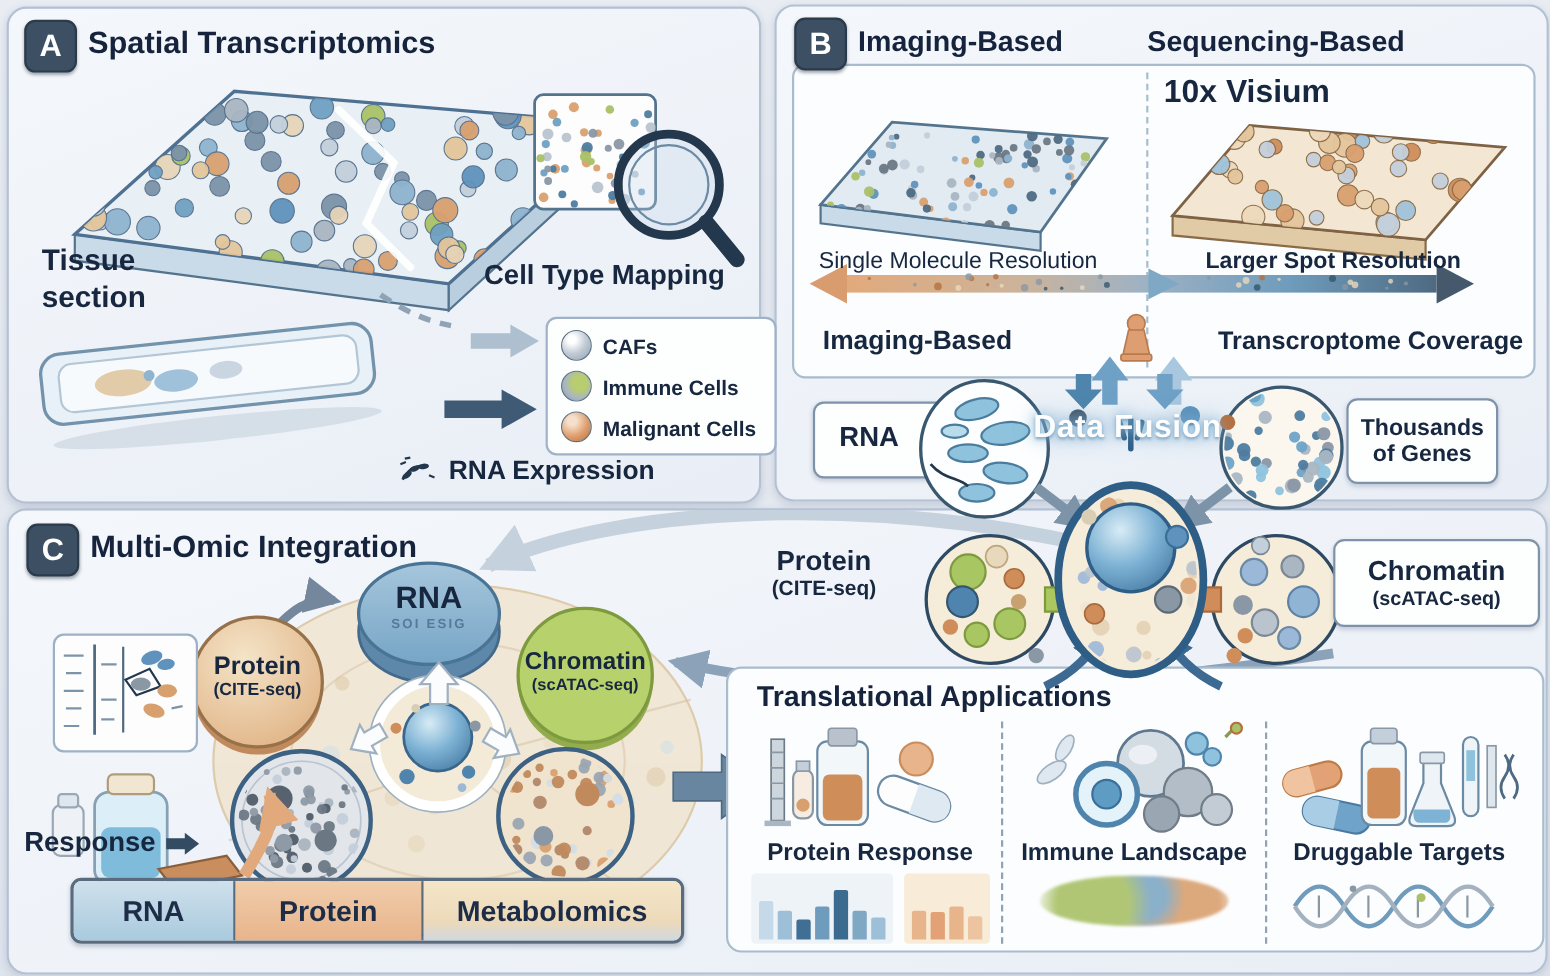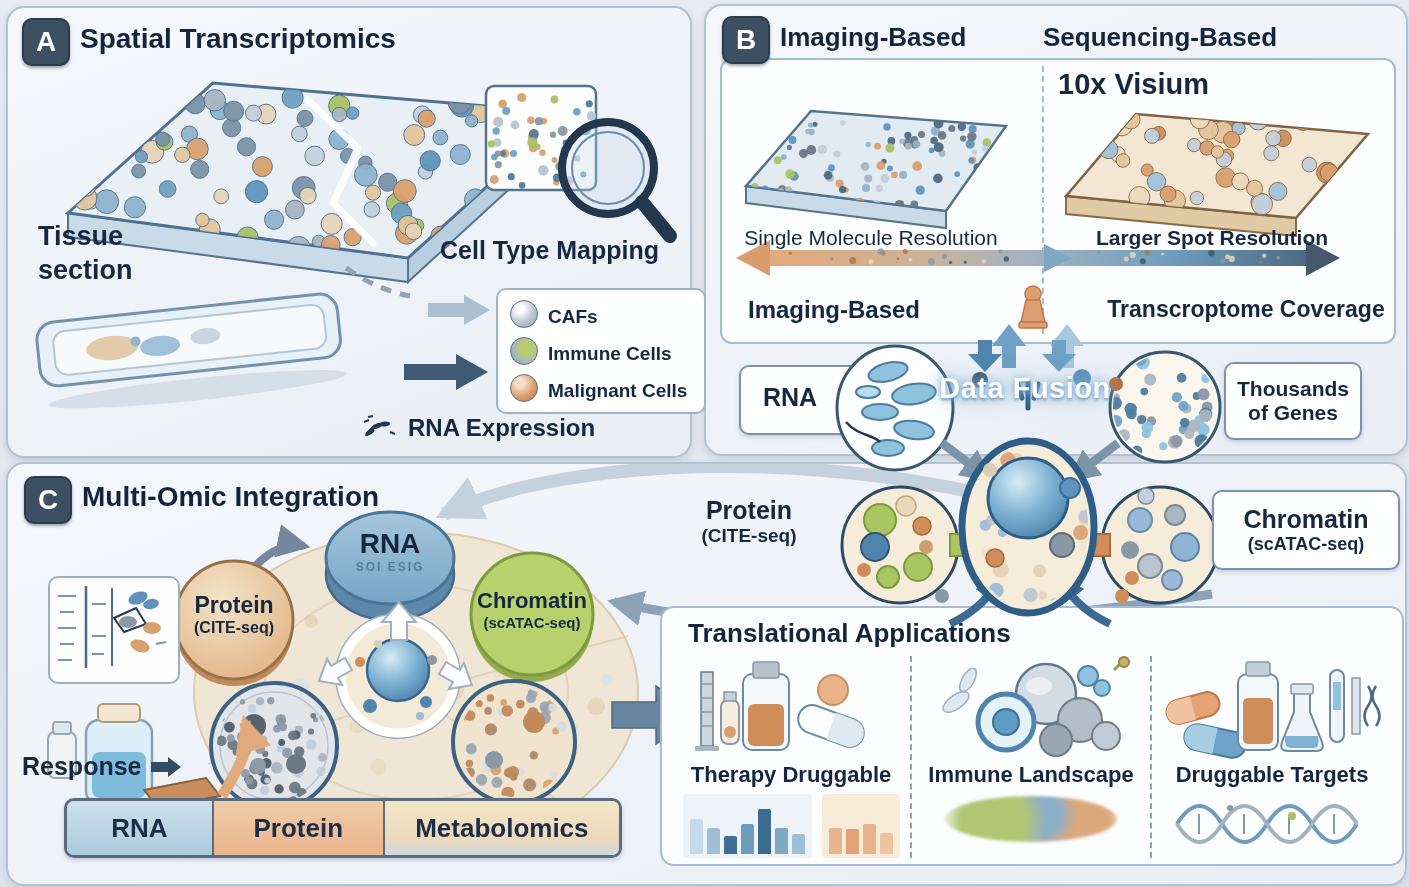--- a/index.html
+++ b/index.html
@@ -828,21 +828,21 @@
             <circle cx="39" cy="76" r="6" fill="#d9a06f"></circle>
             <rect x="52" y="18" width="46" height="76" rx="9" fill="#f2f7fa" stroke="#6b8aa4" stroke-width="2"></rect>
             <rect x="57" y="48" width="36" height="42" rx="6" fill="#cf8d5a"></rect>
             <rect x="62" y="6" width="26" height="16" rx="3" fill="#b9c2cc" stroke="#8a97a4" stroke-width="1.5"></rect>
             <g transform="rotate(20 140 70)">
               <rect x="106" y="56" width="68" height="28" rx="14" fill="#fdfdfd" stroke="#6b8aa4" stroke-width="2"></rect>
               <path d="M140,56 h20 a14,14 0 0 1 0,28 h-20 z" fill="#dfe9f2"></path>
             </g>
             <circle cx="142" cy="34" r="15" fill="#e8b48c" stroke="#c98d5e" stroke-width="2"></circle>
           </svg>
-          <div class="trans-label">Therapy Druggable</div>
+          <div class="trans-label">Protein Response</div>
           <div class="mini-chart-row">
             <div class="mini-chart">
                 <div class="bar" style="height: 62%; background: rgb(197, 217, 232);"></div>
                 <div class="bar" style="height: 46%; background: rgb(157, 191, 216);"></div>
                 <div class="bar" style="height: 32%; background: rgb(63, 111, 148);"></div>
                 <div class="bar" style="height: 54%; background: rgb(111, 156, 188);"></div>
                 <div class="bar" style="height: 80%; background: rgb(60, 107, 144);"></div>
                 <div class="bar" style="height: 46%; background: rgb(127, 168, 196);"></div>
                 <div class="bar" style="height: 36%; background: rgb(157, 191, 216);"></div>
               </div>

